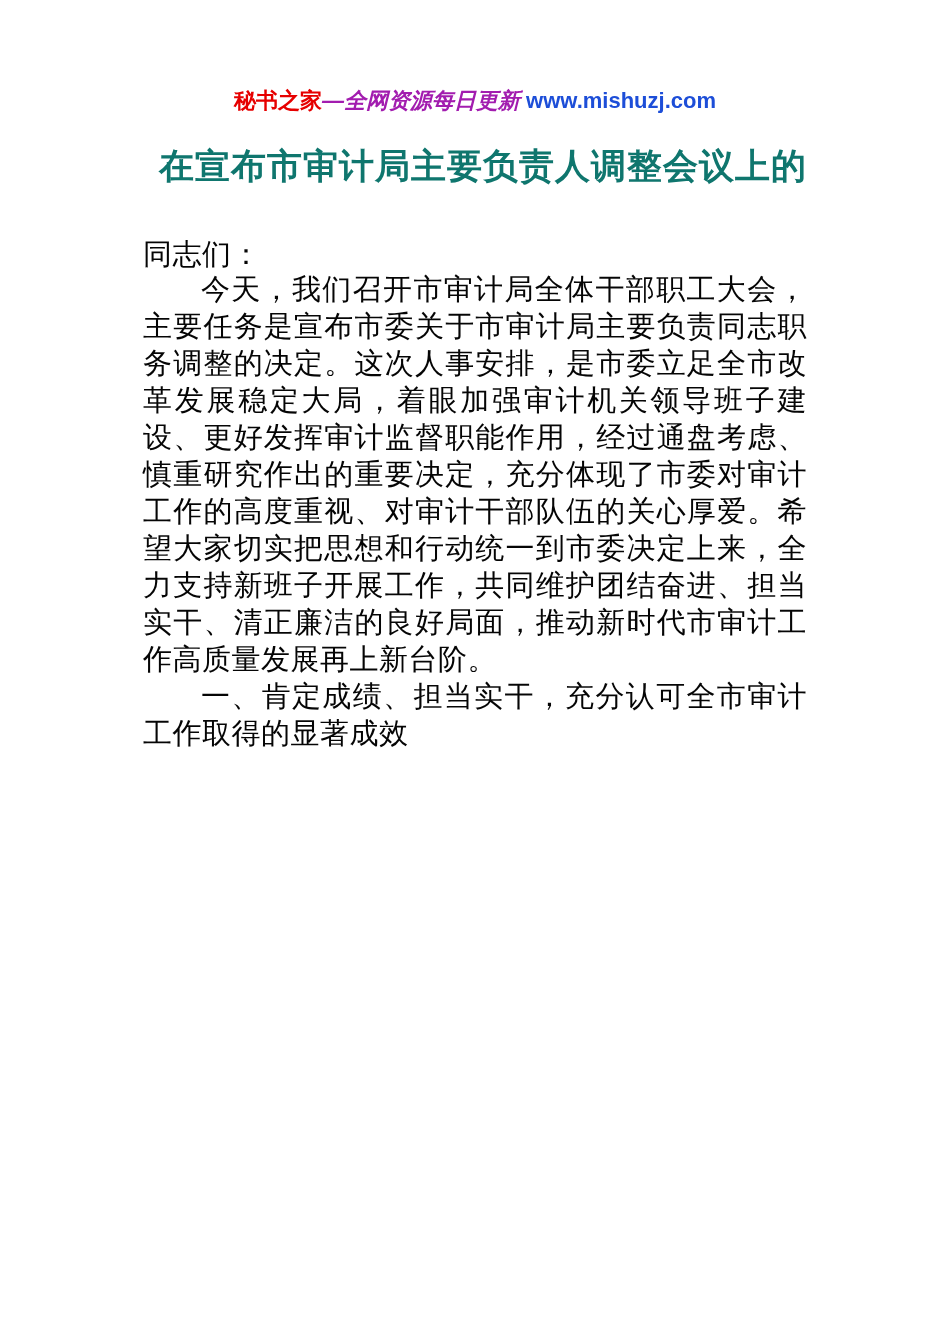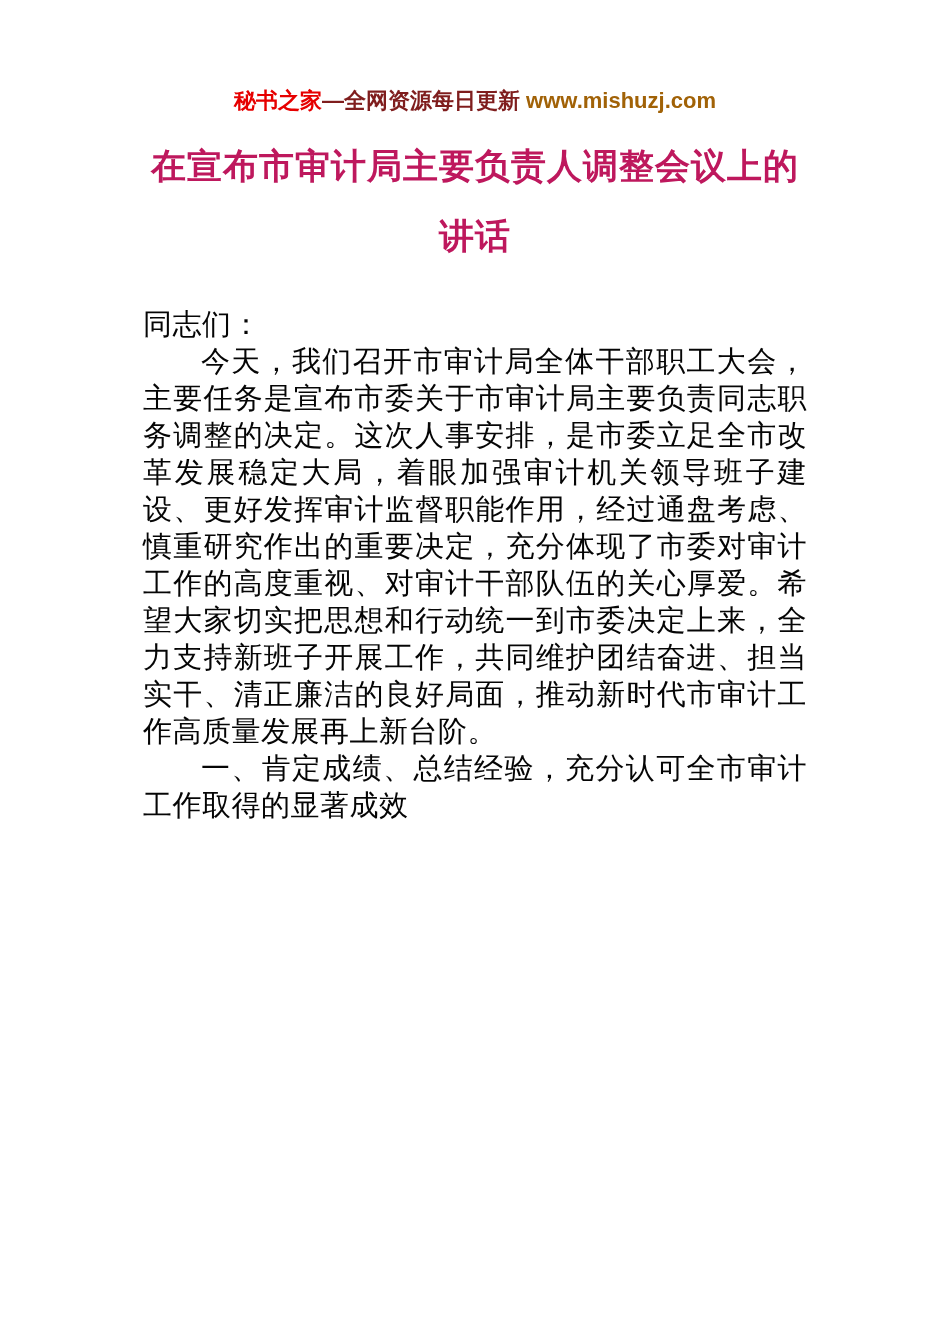--- a/index.html
+++ b/index.html
@@ -21,53 +21,52 @@
   .site-header {
     text-align: center;
     font-size: 22px;
     font-weight: 700;
     line-height: 30px;
     margin-bottom: 16px;
     white-space: nowrap;
     font-family: "Liberation Sans", "DejaVu Sans", sans-serif;
   }
   .brand   { color: #e60000; }
-  .tagline { color: #7f1d1d; }
-  .url     { color: #a16207; }
+  .tagline { color: #a21caf; font-style: italic; }
+  .url     { color: #1d4ed8; }
   .doc-title {
     margin: 10px 0 34px 0;
     font-size: 35px;
     font-weight: 700;
-    text-align: center;
+    text-align: right;
     line-height: 70px;
-    color: #be185d;
+    color: #0f766e;
     letter-spacing: 1px;
   }
   .title-line { display: block; }
   .doc-body p {
     margin: 0;
     font-size: 29px;
     line-height: 37px;
     text-align: justify;
     letter-spacing: 0.5px;
     color: #050505;
   }
-  .para { text-indent: 2em; }
+  .para { text-indent: 2em; font-family: Liberation Mono, monospace; }
 </style>
 </head>
 <body>
 
 <div class="page">
 
   <div class="site-header"><span class="brand">秘书之家</span><span class="tagline">—全网资源每日更新 </span><span class="url">www.mishuzj.com</span></div>
 
   <h1 class="doc-title">
     <span class="title-line">在宣布市审计局主要负责人调整会议上的</span>
-    <span class="title-line">讲话</span>
   </h1>
 
   <div class="doc-body">
     <p class="salutation">同志们：</p>
     <p class="para">今天，我们召开市审计局全体干部职工大会，主要任务是宣布市委关于市审计局主要负责同志职务调整的决定。这次人事安排，是市委立足全市改革发展稳定大局，着眼加强审计机关领导班子建设、更好发挥审计监督职能作用，经过通盘考虑、慎重研究作出的重要决定，充分体现了市委对审计工作的高度重视、对审计干部队伍的关心厚爱。希望大家切实把思想和行动统一到市委决定上来，全力支持新班子开展工作，共同维护团结奋进、担当实干、清正廉洁的良好局面，推动新时代市审计工作高质量发展再上新台阶。</p>
-    <p class="para">一、肯定成绩、总结经验，充分认可全市审计工作取得的显著成效</p>
+    <p class="para">一、肯定成绩、担当实干，充分认可全市审计工作取得的显著成效</p>
   </div>
 
 </div>
 
 </body></html>

